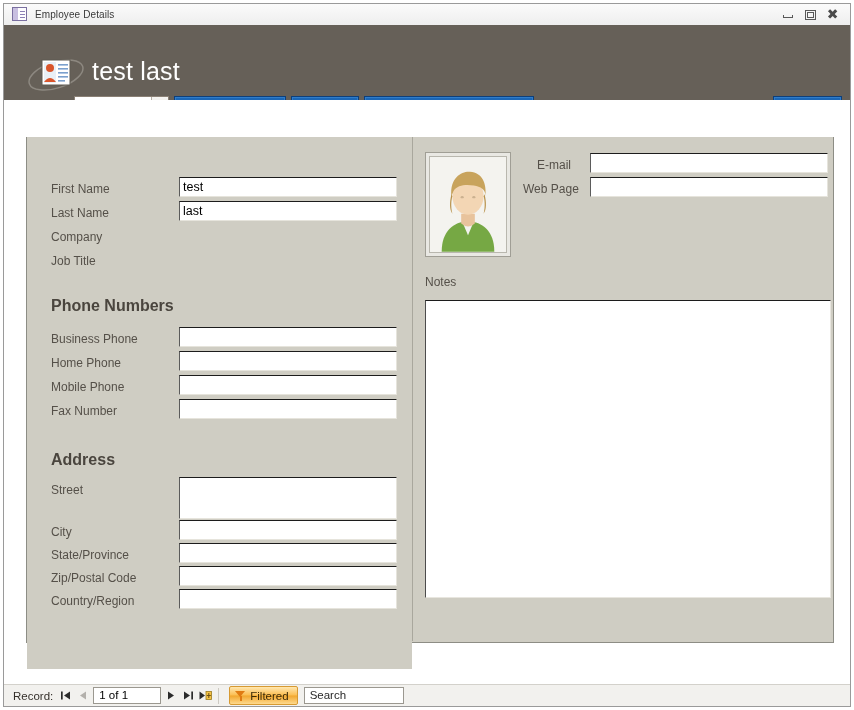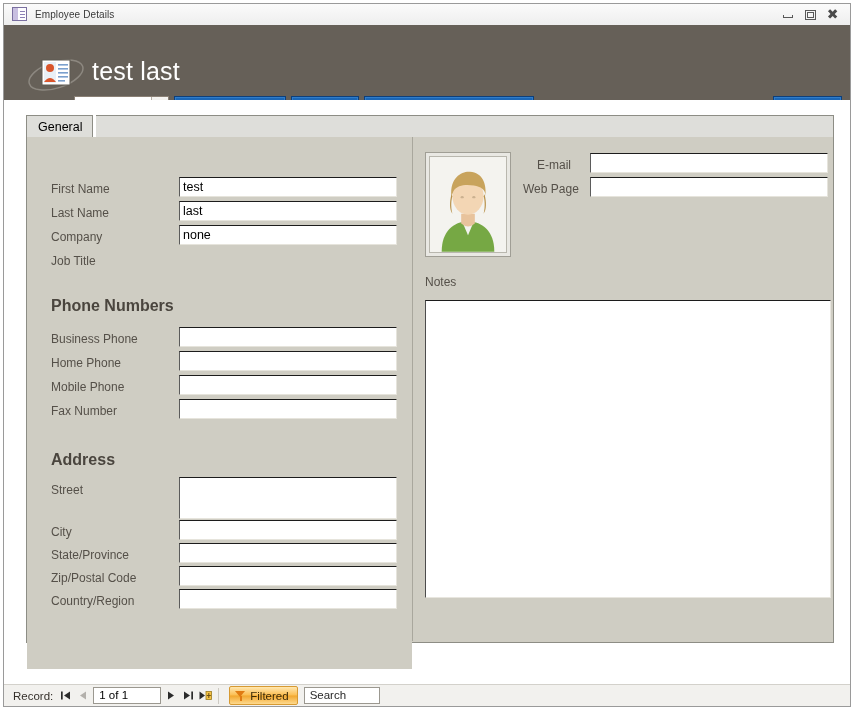--- a/index.html
+++ b/index.html
@@ -440,21 +440,21 @@
     border-top:6px solid #e07b12;
   }
   .funnel::after {
     content:"";
     position:absolute; left:4.5px; top:6px;
     width:2px; height:5px;
     background:#e07b12;
   }
   .search-box {
     margin-left: 6px;
-    width: 76px; height: 17px;
+    width: 100px; height: 17px;
     background: #ffffff;
     border: 1px solid #9b9890;
     box-sizing: border-box;
     font-size: 11.5px;
     color: #2a2a2a;
     padding: 1px 0 0 5px;
   }
   .nav-sep {
     width: 1px; height: 16px; background: #cdcac3; margin: 0 4px;
   }
@@ -547,39 +547,32 @@
       </span>
       <u>C</u>
         <span>lose</span>
     </div>
   </div>
 
   <div class="form-body">
 
     <div class="tabctl">
 
-      <div class="tab-strip">
-        <div class="tab-rest"></div>
-        <div class="tab-item">
-          <span>General</span>
-        </div>
-      </div>
 
       <div class="tab-page">
 
         <div class="panel-left">
 
           <div class="fld-label" style="left:24px; top:45px;">First Name</div>
           <div class="txtbox shadow-r" style="left:152px; top:40px; width:218px; height:20px;">test</div>
 
           <div class="fld-label" style="left:24px; top:69px;">Last Name</div>
           <div class="txtbox shadow-r" style="left:152px; top:64px; width:218px; height:20px;">last</div>
 
           <div class="fld-label" style="left:24px; top:93px;">Company</div>
-          <div class="txtbox shadow-r" style="left:152px; top:88px; width:218px; height:20px;">none</div>
 
           <div class="fld-label" style="left:24px; top:117px;">Job Title</div>
 
           <div class="sect-head" style="left:24px; top:160px;">Phone Numbers</div>
 
           <div class="fld-label" style="left:24px; top:195px;">Business Phone</div>
           <div class="txtbox shadow-r" style="left:152px; top:190px; width:218px; height:20px;"></div>
 
           <div class="fld-label" style="left:24px; top:219px;">Home Phone</div>
           <div class="txtbox shadow-r" style="left:152px; top:214px; width:218px; height:20px;"></div>

